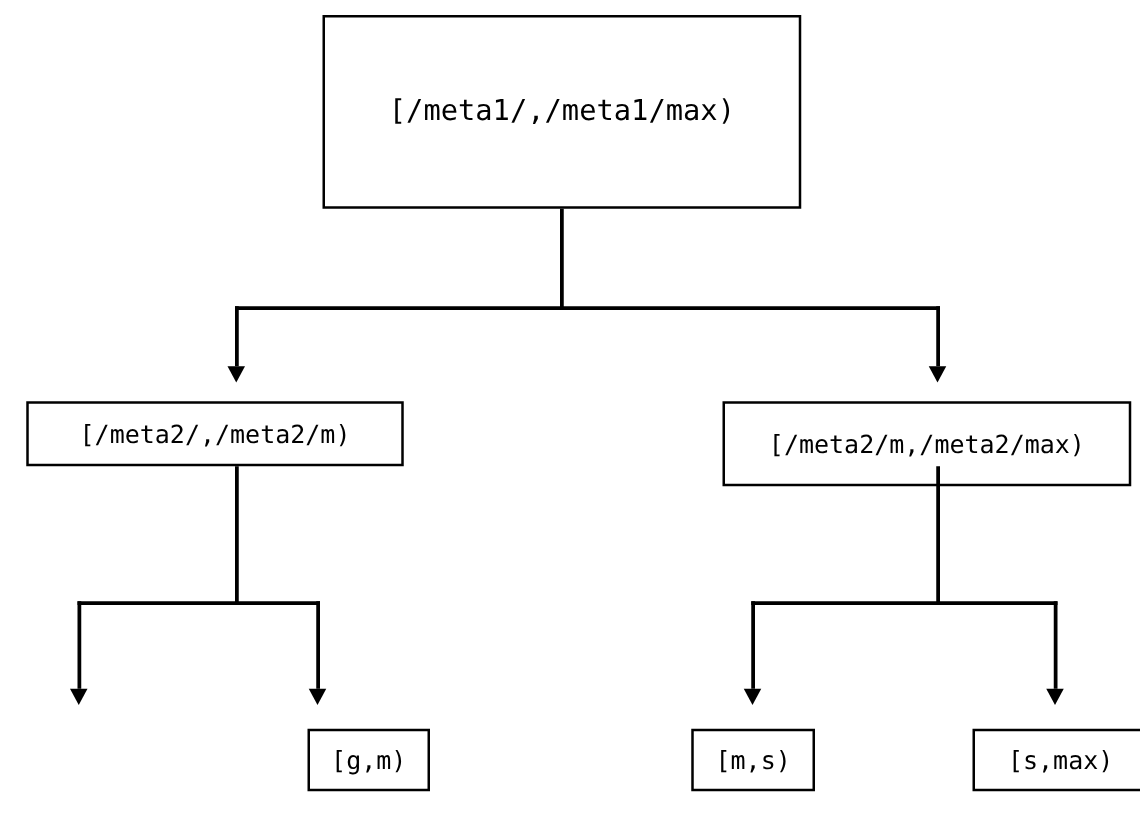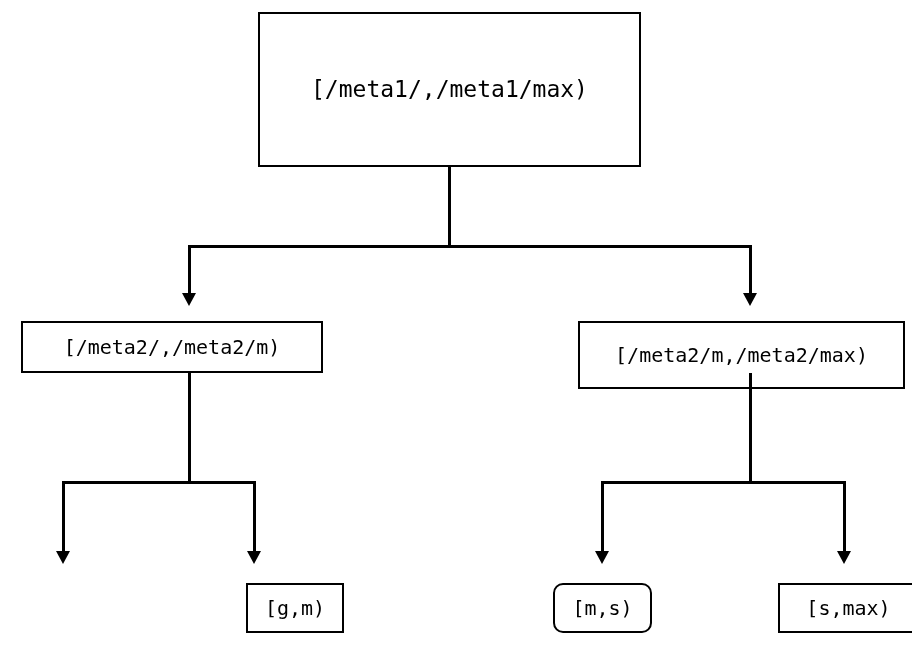--- a/index.html
+++ b/index.html
@@ -55,21 +55,21 @@
     height: 68px;
     font-size: 20px;
   }
   .node-leaf {
     top: 583px;
     height: 50px;
     font-size: 20px;
   }
   .leaf-ag    { left: 8px;   width: 99px; }
   .leaf-gm    { left: 214px; width: 98px; margin-left: 32px; }
-  .leaf-ms    { left: 553px; width: 99px; border-radius: 10px; }
+  .leaf-ms    { left: 553px; width: 99px; }
   .leaf-smax  { left: 778px; width: 141px; }
 
   
   .conn-v {
     position: absolute;
     width: 3px;
     background: #000000;
   }
   .conn-h {
     position: absolute;

